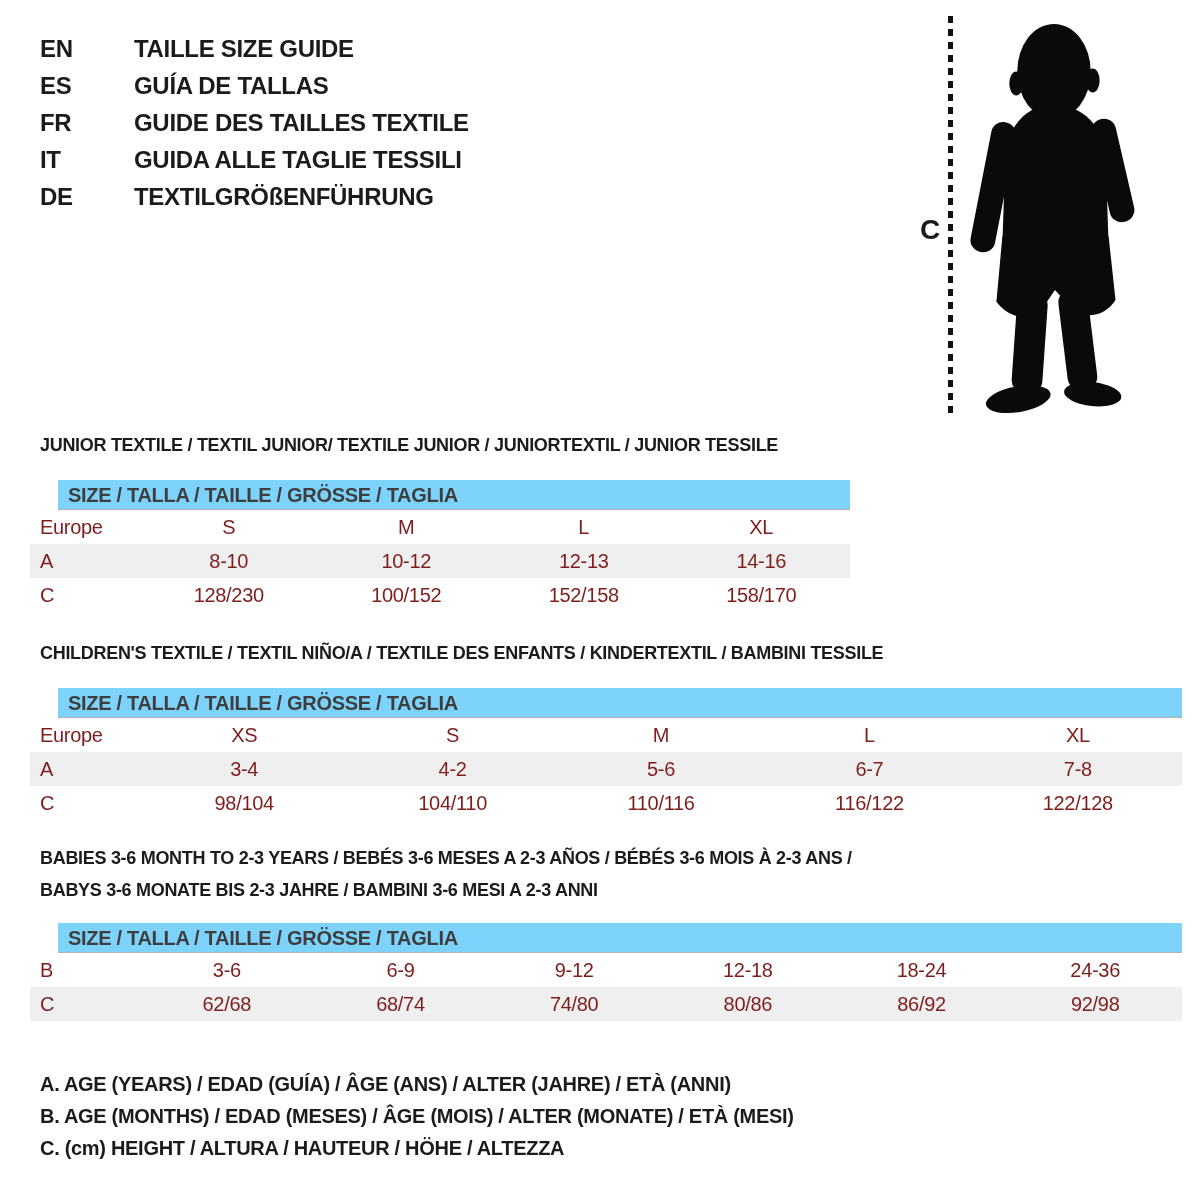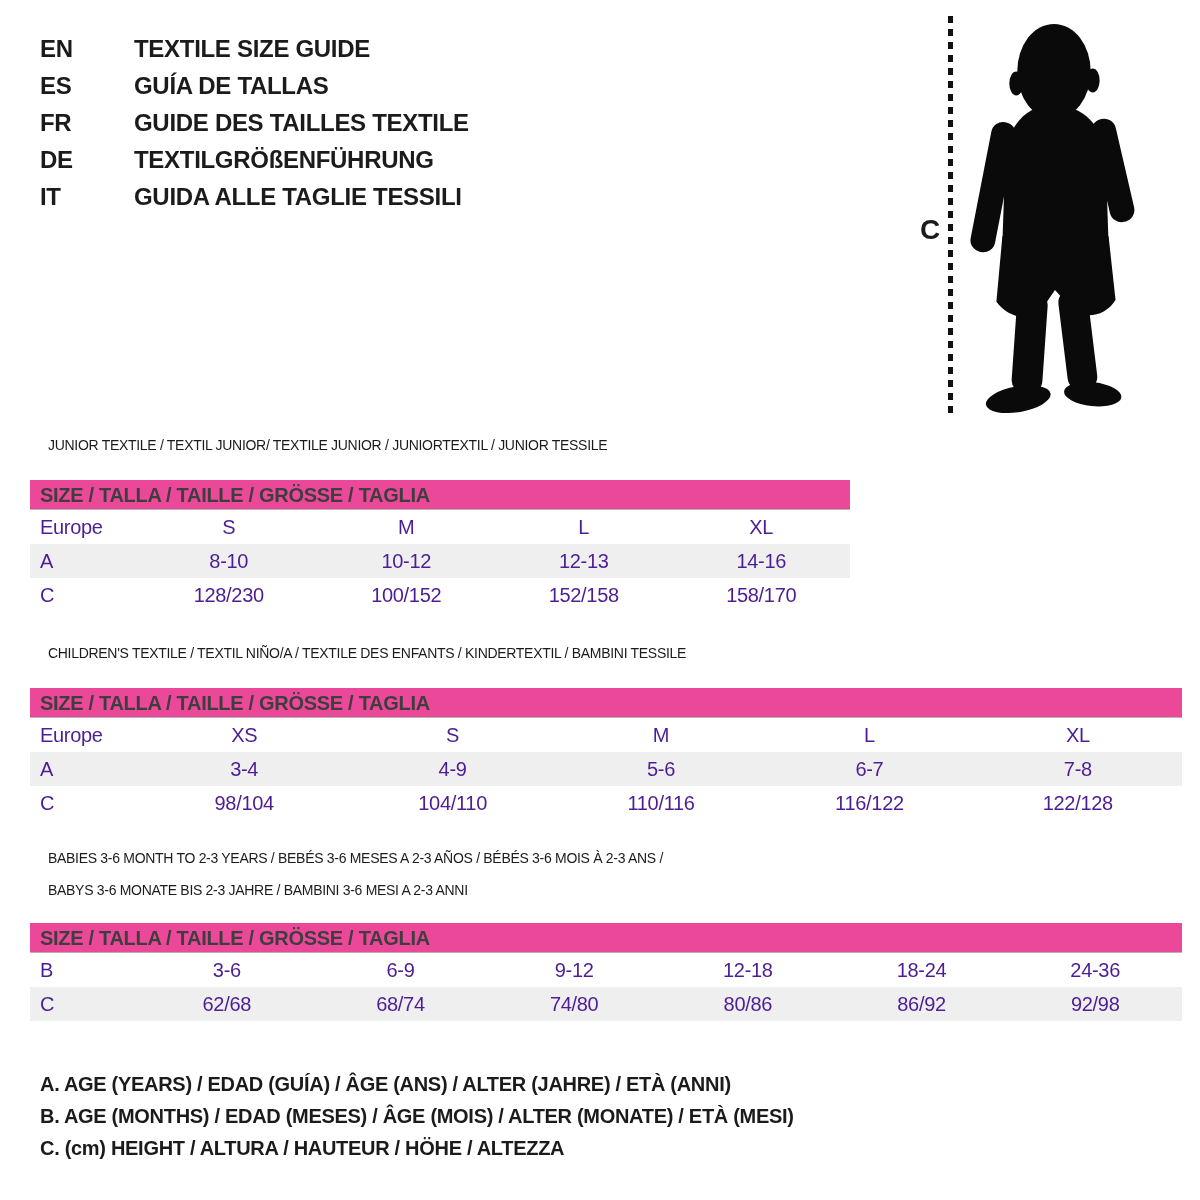--- a/index.html
+++ b/index.html
@@ -21,64 +21,65 @@
 
   
   .fig-c-label { position: absolute; left: 920px; top: 214px; font-weight: bold; font-size: 28px; letter-spacing: -0.5px; }
   .fig-dash-line {
     position: absolute; left: 948px; top: 16px; width: 5px; height: 402px;
     background: repeating-linear-gradient(to bottom, #111 0px, #111 7px, transparent 7px, transparent 13px);
   }
   .fig-baby { position: absolute; left: 962px; top: 10px; width: 180px; height: 412px; }
 
   
-  .section-title { position: absolute; left: 48px; font-weight: normal; font-size: 14px; letter-spacing: -0.3px; white-space: nowrap; line-height: 26px; }
+  .section-title { position: absolute; left: 40px; font-weight: bold; font-size: 18px; letter-spacing: -0.3px; white-space: nowrap; line-height: 26px; }
   .size-table { position: absolute; left: 30px; }
   .size-bar {
-    height: 30px; line-height: 30px; background: #ec4899; color: #3e3e3e;
+    height: 30px; line-height: 30px; background: #7dd3fc; color: #3e3e3e;
     font-weight: bold; font-size: 20px; letter-spacing: -0.3px; padding-left: 10px;
     border-bottom: 1px solid #b3b3b3;
+    margin-left: 28px;
   }
-  .t-row { display: flex; height: 34px; line-height: 34px; font-size: 20px; letter-spacing: -0.3px; color: #4c1d95; }
+  .t-row { display: flex; height: 34px; line-height: 34px; font-size: 20px; letter-spacing: -0.3px; color: #7f1d1d; }
   .t-row.shaded { background: #efefef; }
   .row-label { flex: 0 0 110px; width: 110px; padding-left: 10px; }
   .cell { flex: 1 1 0; text-align: center; }
 
   .w-junior { width: 820px; }
   .w-wide { width: 1152px; }
 
   
   .legend { position: absolute; left: 40px; top: 1068px; }
   .legend-line { font-weight: bold; font-size: 20px; line-height: 32px; letter-spacing: -0.3px; white-space: nowrap; }
 </style>
 </head>
 <body>
 
 <div class="page">
 
   <div class="langs">
     <div class="lang-row">
       <span class="lang-code">EN</span>
-      <span class="lang-title">TEXTILE SIZE GUIDE</span>
+      <span class="lang-title">TAILLE SIZE GUIDE</span>
     </div>
     <div class="lang-row">
       <span class="lang-code">ES</span>
       <span class="lang-title">GUÍA DE TALLAS</span>
     </div>
     <div class="lang-row">
       <span class="lang-code">FR</span>
       <span class="lang-title">GUIDE DES TAILLES TEXTILE</span>
     </div>
     <div class="lang-row">
+      <span class="lang-code">IT</span>
+      <span class="lang-title">GUIDA ALLE TAGLIE TESSILI</span>
+    </div>
+    <div class="lang-row">
       <span class="lang-code">DE</span>
       <span class="lang-title">TEXTILGRÖßENFÜHRUNG</span>
-    </div>
-    <div class="lang-row">
-      <span class="lang-code">IT</span>
-      <span class="lang-title">GUIDA ALLE TAGLIE TESSILI</span>
     </div>
   </div>
 
   <div class="fig-c-label">C</div>
   <div class="fig-dash-line"></div>
   <svg class="fig-baby" viewBox="0 0 180 415" xmlns="http://www.w3.org/2000/svg">
     <g fill="#0a0a0a">
       <ellipse cx="92" cy="62" rx="37" ry="48"></ellipse>
       <ellipse cx="54" cy="74" rx="7" ry="12"></ellipse>
       <ellipse cx="131" cy="71" rx="7" ry="12"></ellipse>
@@ -126,21 +127,21 @@
       <span class="row-label">Europe</span>
       <span class="cell">XS</span>
       <span class="cell">S</span>
       <span class="cell">M</span>
       <span class="cell">L</span>
       <span class="cell">XL</span>
     </div>
     <div class="t-row shaded">
       <span class="row-label">A</span>
       <span class="cell">3-4</span>
-      <span class="cell">4-9</span>
+      <span class="cell">4-2</span>
       <span class="cell">5-6</span>
       <span class="cell">6-7</span>
       <span class="cell">7-8</span>
     </div>
     <div class="t-row">
       <span class="row-label">C</span>
       <span class="cell">98/104</span>
       <span class="cell">104/110</span>
       <span class="cell">110/116</span>
       <span class="cell">116/122</span>

